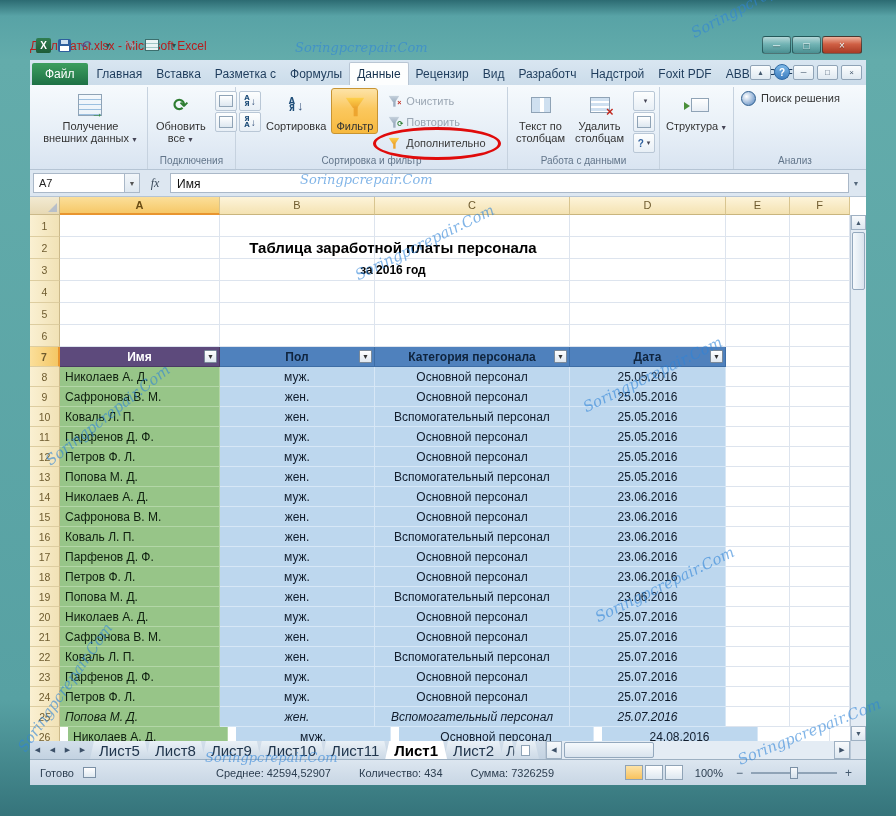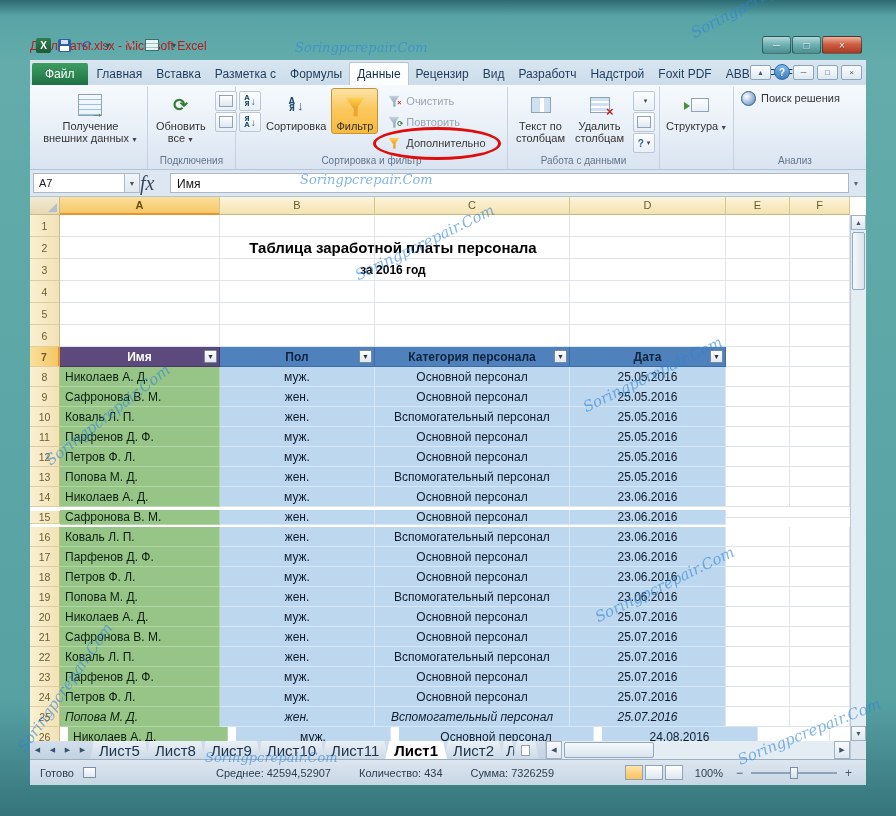--- a/index.html
+++ b/index.html
@@ -70,21 +70,21 @@
   .icon-str{width:18px;height:14px;background:linear-gradient(#fff,#e8eef5);border:1px solid #8fa3b6;position:relative;margin-left:6px}
   .icon-str::after{content:"";position:absolute;left:-8px;top:3px;border:4px solid transparent;border-left:6px solid #4a8f3a}
   .icon-sol{width:15px;height:15px;border-radius:50%;background:radial-gradient(circle at 35% 35%,#fff,#4f81bd);border:1px solid #2f5f8f}
   .g6row{display:flex;align-items:center;gap:5px;padding:4px 4px;font-size:11px;color:#333}
   .red-oval{position:absolute;left:-9px;right:-11px;top:-6px;bottom:-7px;border:3px solid #e00b0b;border-radius:50%;pointer-events:none;z-index:30}
 
   
   .fbar{height:27px;background:#dde7f1;border-bottom:1px solid #b5c4d4;display:flex;align-items:center;padding:0 3px;flex:0 0 27px}
   .namebox{width:92px;height:20px;background:#fff;border:1px solid #aab8c8;font-size:11px;padding:3px 5px;color:#222}
   .nbcaret{width:15px;height:20px;border:1px solid #aab8c8;border-left:none;background:linear-gradient(#f2f6fa,#dfe8f1);font-size:7px;color:#555;display:flex;align-items:center;justify-content:center}
-  .fx{width:30px;font-style:italic;font-family:"Liberation Serif","DejaVu Serif",serif;font-size:20px;color:#3a4a5a}
+  .fx{width:30px;text-align:center;font-style:italic;font-family:"Liberation Serif","DejaVu Serif",serif;font-size:12px;color:#3a4a5a}
   .finput{flex:1;height:20px;background:#fff;border:1px solid #aab8c8;font-size:12px;padding:3px 6px;color:#111}
   .fexp{width:14px;text-align:center;font-size:7px;color:#55687c}
 
   
   .grid{position:relative;height:544px;background:#fff;overflow:hidden;flex:0 0 544px}
   .gcorner{position:absolute;left:0;top:0;width:30px;height:18px;background:linear-gradient(#f2ead2,#e7d9b4);border-right:1px solid #cbb98a;border-bottom:1px solid #cbb98a}
   .gcorner::after{content:"";position:absolute;right:2px;bottom:2px;width:0;height:0;border-bottom:9px solid #b8bfc9;border-left:9px solid transparent}
   .gcols{position:absolute;left:30px;top:0;height:18px;display:flex}
   .colh{height:18px;border-right:1px solid #d8c590;border-bottom:1px solid #c9b57e;background:linear-gradient(#fdf4da,#f4e2b2);font-size:11px;color:#6e5b2e;text-align:center;line-height:17px}
   .colh.sel{background:linear-gradient(#fbdf9a,#f6c868);border-bottom:2px solid #e8952f;color:#6a4d15;font-weight:bold}
@@ -496,21 +496,21 @@
         </div>
         <div class="grow" style="height: 20px;">
           <div class="rownum">14</div>
           <div class="cell ca" style="width: 160px;">Николаев А. Д.</div>
           <div class="cell cb" style="width: 155px;">муж.</div>
           <div class="cell cb" style="width: 195px;">Основной персонал</div>
           <div class="cell cb" style="width: 156px;">23.06.2016</div>
           <div class="cell ce" style="width: 64px;"></div>
           <div class="cell ce" style="width: 60px;"></div>
         </div>
-        <div class="grow" style="height: 20px; align-items: center;">
+        <div class="grow" style="height: 20px;">
           <div class="rownum">15</div>
           <div class="cell ca" style="width: 160px;">Сафронова В. М.</div>
           <div class="cell cb" style="width: 155px;">жен.</div>
           <div class="cell cb" style="width: 195px;">Основной персонал</div>
           <div class="cell cb" style="width: 156px;">23.06.2016</div>
           <div class="cell ce" style="width: 64px;"></div>
           <div class="cell ce" style="width: 60px;"></div>
         </div>
         <div class="grow" style="height: 20px;">
           <div class="rownum">16</div>

